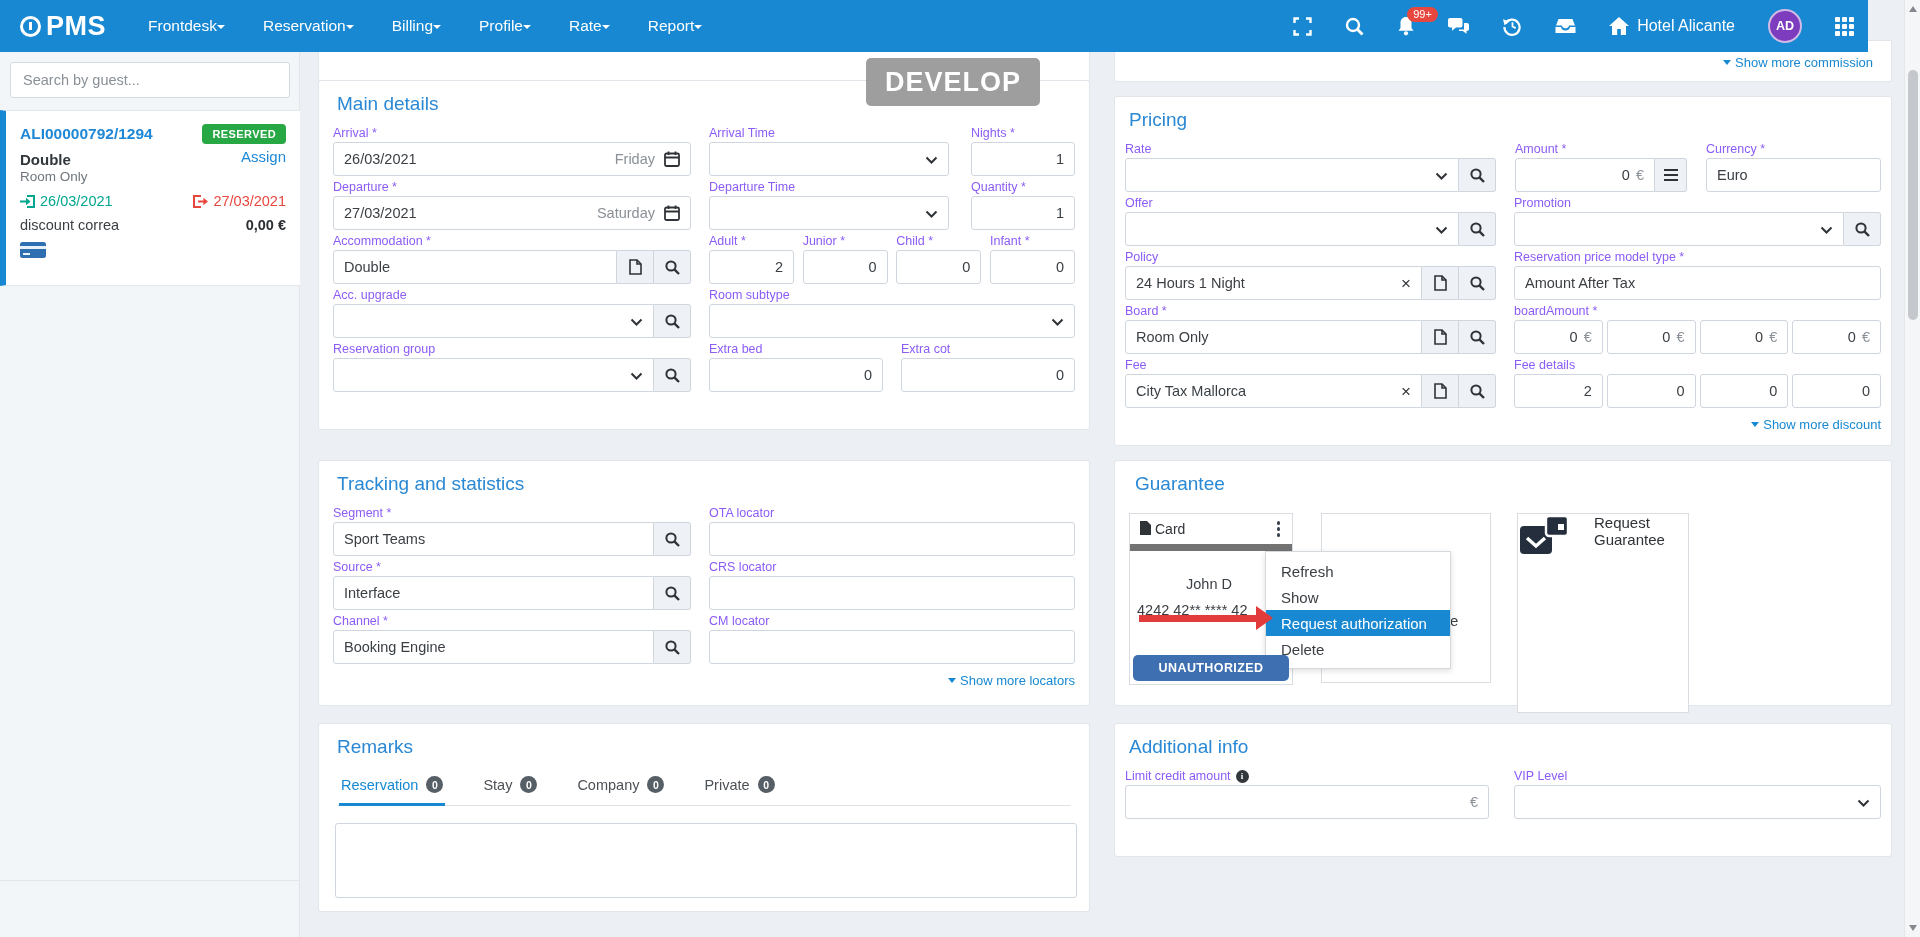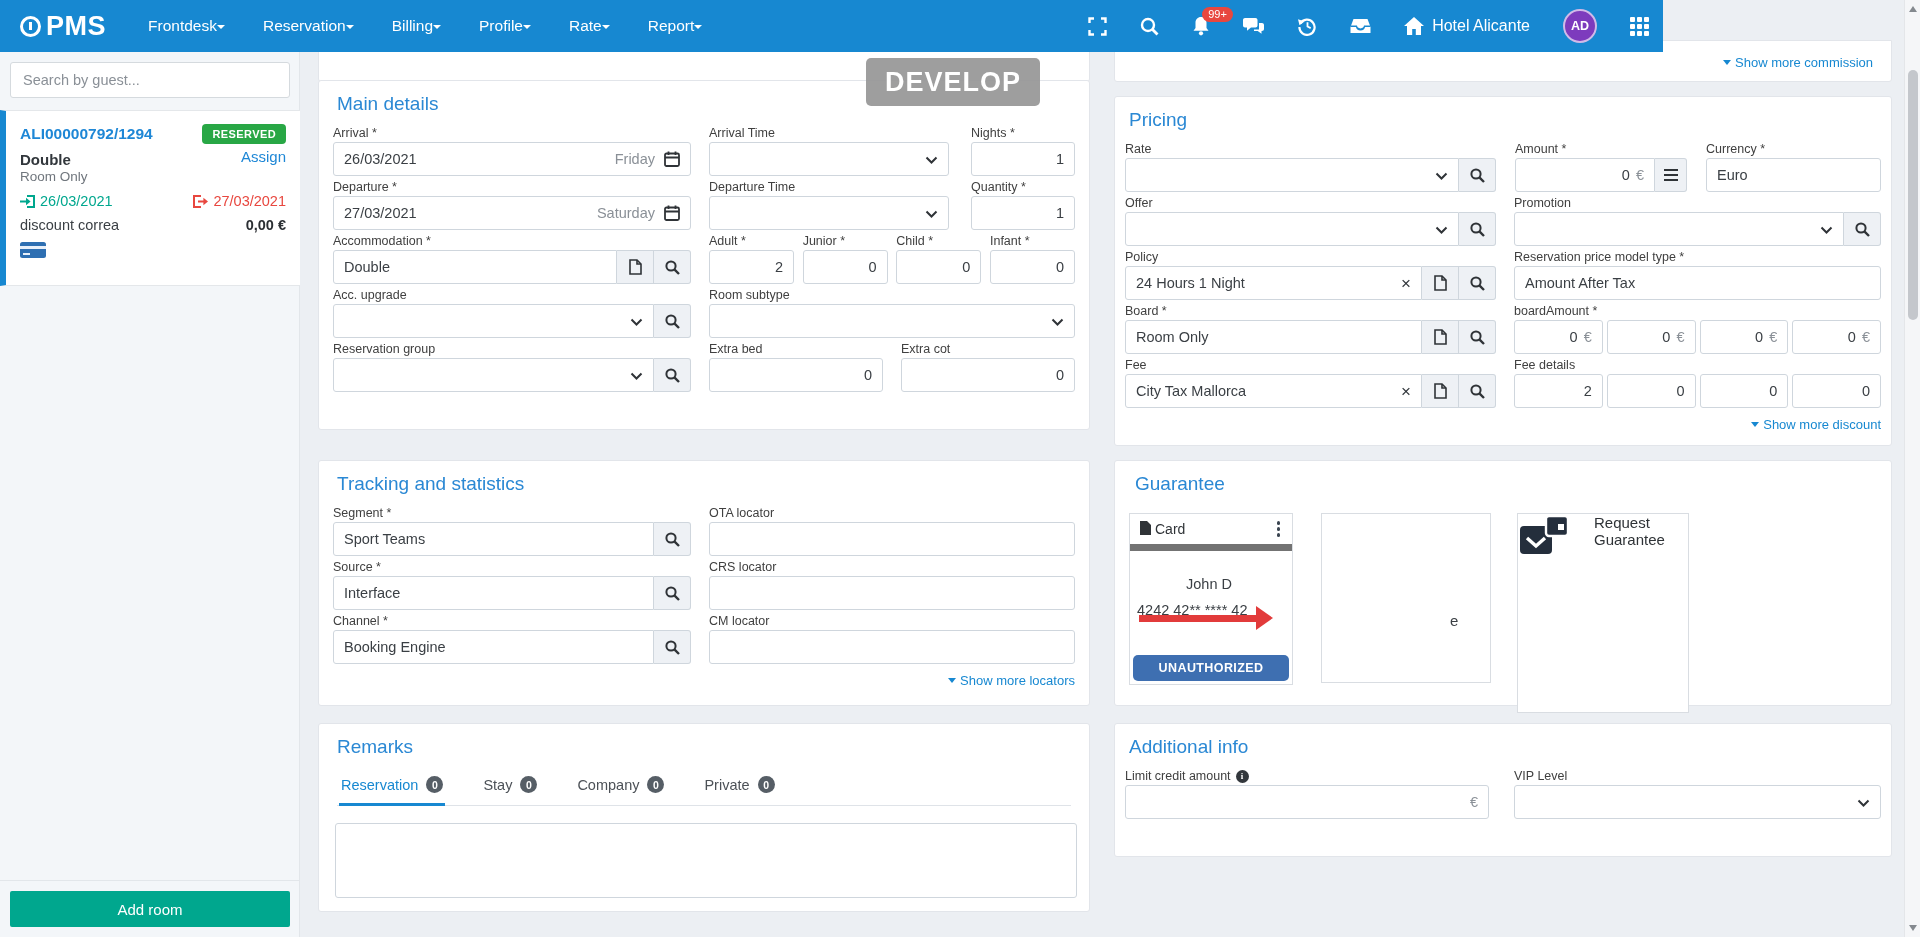--- a/index.html
+++ b/index.html
@@ -1,21 +1,21 @@
 <!DOCTYPE html>
 <html><head>
 <meta charset="utf-8">
 <style>
   *{box-sizing:border-box}
   html,body{margin:0;padding:0}
   body{width:1920px;height:937px;position:relative;overflow:hidden;
        font-family:"Liberation Sans",sans-serif;background:#eceff3;color:#3a3f44}
 
   
-  .navbar{position:absolute;left:0;top:0;width:1663px;height:52px;background:#1788d1;
+  .navbar{position:absolute;left:0;top:0;width:1868px;height:52px;background:#1788d1;
           display:flex;align-items:center;color:#fff;z-index:50}
   .brand{display:flex;align-items:center;gap:5px;margin-left:20px;font-size:27px;font-weight:bold;letter-spacing:.5px}
   .brand-ring{width:21px;height:21px;border:3px solid #fff;border-radius:50%;position:relative}
   .brand-ring::after{content:'';position:absolute;left:6px;top:3px;width:3px;height:8px;background:#fff}
   .navmenu{display:flex;align-items:center;margin-left:42px;gap:38px;font-size:15.5px}
   .nav-item{display:flex;align-items:center;cursor:pointer;white-space:nowrap}
   .caret{width:0;height:0;border-left:4px solid transparent;border-right:4px solid transparent;border-top:4px solid #fff;margin-top:2px}
   .nav-right{margin-left:auto;display:flex;align-items:center;gap:33px;margin-right:14px}
   .nav-ic{position:relative;display:flex;align-items:center;justify-content:center;cursor:pointer}
   .nav-badge{position:absolute;top:-9px;left:10px;background:#e8473f;color:#fff;font-size:11px;font-weight:normal;
@@ -75,21 +75,21 @@
 
   .morelink{color:#1788d1;font-size:13px;display:inline-flex;align-items:center;gap:4px;cursor:pointer;white-space:nowrap}
   .tri-down{width:0;height:0;border-left:4px solid transparent;border-right:4px solid transparent;border-top:5px solid #1788d1}
   .link-row{display:flex;justify-content:flex-end;margin-top:9px}
   #commission-link{position:absolute;right:18px;top:14px}
 
   
   .frow{display:flex;justify-content:space-between;margin-bottom:3px}
   .colblock{display:flex;justify-content:space-between}
   .fld{display:flex;flex-direction:column}
-  .lbl{font-size:12.5px;color:#404040;height:17px;line-height:15px;white-space:nowrap;display:flex;align-items:center;gap:5px}
+  .lbl{font-size:12.5px;color:#8b5cf6;height:17px;line-height:15px;white-space:nowrap;display:flex;align-items:center;gap:5px}
   .ctl{height:34px;border:1px solid #cfd6dd;border-radius:3px;background:#fff;display:flex;align-items:center;
        font-size:14.5px;color:#3a3f44;padding:0 10px;overflow:hidden;white-space:nowrap}
   .grp{display:flex}
   .grp .ctl{flex:1;border-radius:3px 0 0 3px}
   .addon{width:37px;height:34px;border:1px solid #cfd6dd;border-left:none;background:#eef1f5;
          display:flex;align-items:center;justify-content:center;cursor:pointer}
   .addon:last-child{border-radius:0 3px 3px 0}
   .num{justify-content:flex-end}
   .sel .chev{margin-left:auto}
   .hint{color:#8a9097;margin-left:auto}
@@ -271,23 +271,20 @@
         <span>27/03/2021</span>
       </span>
     </div>
     <div class="rc-row rc-guest">
       <span>discount correa</span>
       <span class="rc-amount">0,00 €</span>
     </div>
     <div class="cc-icon"></div>
   </div>
   <div class="sidebar-divider"></div>
-  <button class="add-room">
-      <span>Add room</span>
-    </button>
 </div>
 
 <div class="main">
 
   <div class="panel" id="panel-cut-left"></div>
   <div class="panel" id="panel-cut-right">
     <span class="morelink" id="commission-link">
       <span class="tri-down"></span>
       <span>Show more commission</span>
     </span>
@@ -795,20 +792,34 @@
         <svg width="52" height="50" viewBox="0 0 52 50">
           <rect x="2" y="12" width="32" height="28" rx="4" fill="#242e3c"></rect>
           <polyline points="9,24 18,32 27,24" fill="none" stroke="#fff" stroke-width="3.4"></polyline>
           <rect x="28" y="2" width="22" height="20" rx="3" fill="#242e3c" stroke="#fff" stroke-width="2.4"></rect>
           <rect x="40" y="10" width="6" height="6" fill="#fff"></rect>
         </svg>
       </span>
       <span class="req-label">Request Guarantee</span>
     </div>
 
+    <div class="ctx-menu">
+      <div class="ctx-item">
+          <span>Refresh</span>
+        </div>
+      <div class="ctx-item">
+          <span>Show</span>
+        </div>
+      <div class="ctx-item hl">
+          <span>Request authorization</span>
+        </div>
+      <div class="ctx-item">
+          <span>Delete</span>
+        </div>
+    </div>
 
     <div class="red-arrow">
       <span class="shaft"></span>
         <span class="head"></span>
     </div>
   </div>
 
   <div class="panel" id="panel-remarks">
     <h2 class="sec-title">Remarks</h2>
     <div class="tabs">

